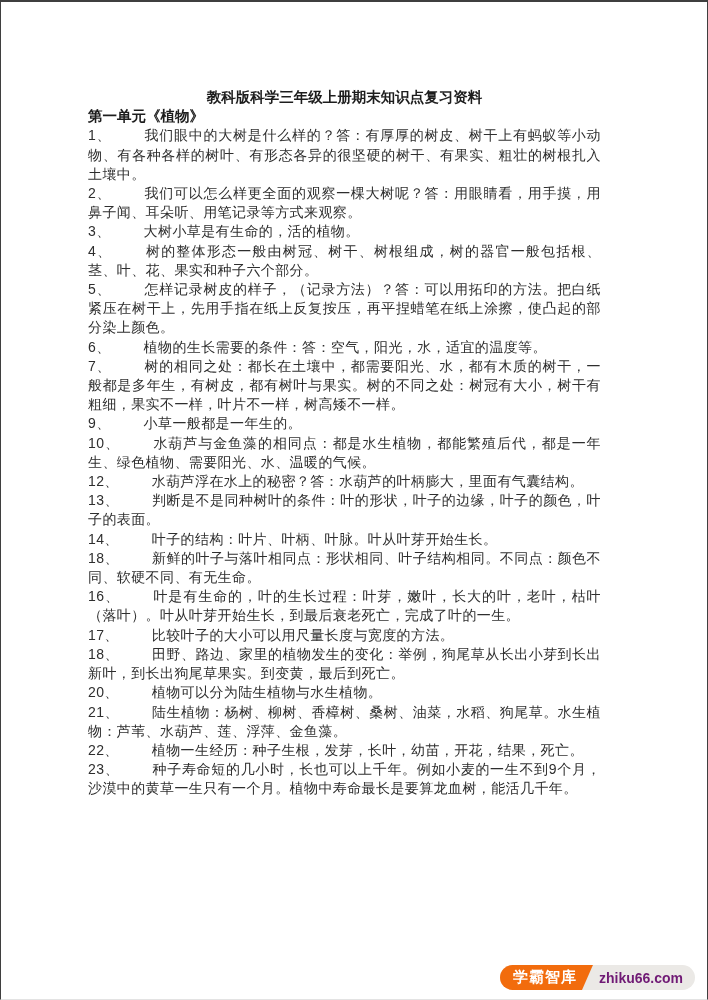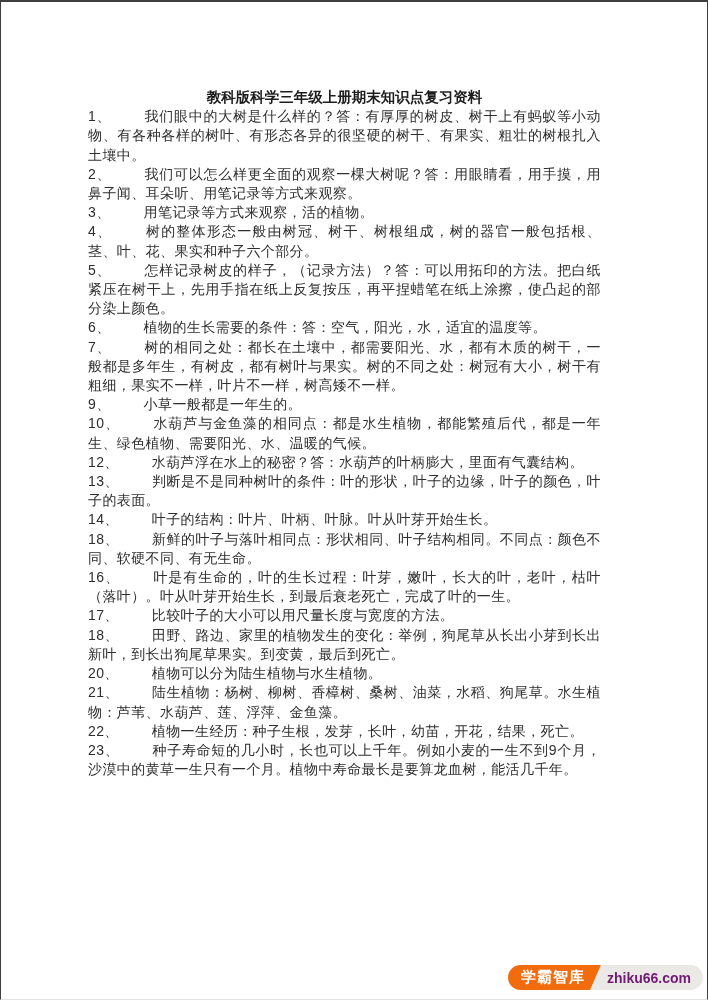--- a/index.html
+++ b/index.html
@@ -43,21 +43,21 @@
     line-height:19.2px;
     text-align:justify;
     text-justify:inter-ideograph;
     letter-spacing:0.4px;
     color:#2e2e2e;
   }
   .item .num{white-space:nowrap;}
   .item .tab{display:inline-block;width:33px;height:1px;}
   .watermark{
     position:absolute;
-    right:4px;bottom:9px;
+    right:12px;bottom:9px;
     height:25px;
     display:flex;
     align-items:stretch;
     border-radius:13px;
     overflow:hidden;
     background:#ebe9e6;
   }
   .wm-brand{
     display:flex;align-items:center;
     padding:0 16px 0 13px;
@@ -77,26 +77,27 @@
     font-size:14px;
   }
 </style>
 </head>
 <body>
 
 <div class="page">
 
   <div class="doc">
     <h1 class="doc-title">教科版科学三年级上册期末知识点复习资料</h1>
+    <h2 class="section-title">第一单元《植物》</h2>
     <div class="items">
     <p class="item"><span class="num">1、</span><span class="tab"></span><span class="txt">我们眼中的大树是什么样的？答：有厚厚的树皮、树干上有蚂蚁等小动物、有各种各样的树叶、有形态各异的很坚硬的树干、有果实、粗壮的树根扎入土壤中。</span></p>
 
     <p class="item"><span class="num">2、</span><span class="tab"></span><span class="txt">我们可以怎么样更全面的观察一棵大树呢？答：用眼睛看，用手摸，用鼻子闻、耳朵听、用笔记录等方式来观察。</span></p>
 
-    <p class="item"><span class="num">3、</span><span class="tab"></span><span class="txt">用笔记录等方式来观察，活的植物。</span></p>
+    <p class="item"><span class="num">3、</span><span class="tab"></span><span class="txt">大树小草是有生命的，活的植物。</span></p>
 
     <p class="item"><span class="num">4、</span><span class="tab"></span><span class="txt">树的整体形态一般由树冠、树干、树根组成，树的器官一般包括根、茎、叶、花、果实和种子六个部分。</span></p>
 
     <p class="item"><span class="num">5、</span><span class="tab"></span><span class="txt">怎样记录树皮的样子，（记录方法）？答：可以用拓印的方法。把白纸紧压在树干上，先用手指在纸上反复按压，再平捏蜡笔在纸上涂擦，使凸起的部分染上颜色。</span></p>
 
     <p class="item"><span class="num">6、</span><span class="tab"></span><span class="txt">植物的生长需要的条件：答：空气，阳光，水，适宜的温度等。</span></p>
 
     <p class="item"><span class="num">7、</span><span class="tab"></span><span class="txt">树的相同之处：都长在土壤中，都需要阳光、水，都有木质的树干，一般都是多年生，有树皮，都有树叶与果实。树的不同之处：树冠有大小，树干有粗细，果实不一样，叶片不一样，树高矮不一样。</span></p>
 
 

